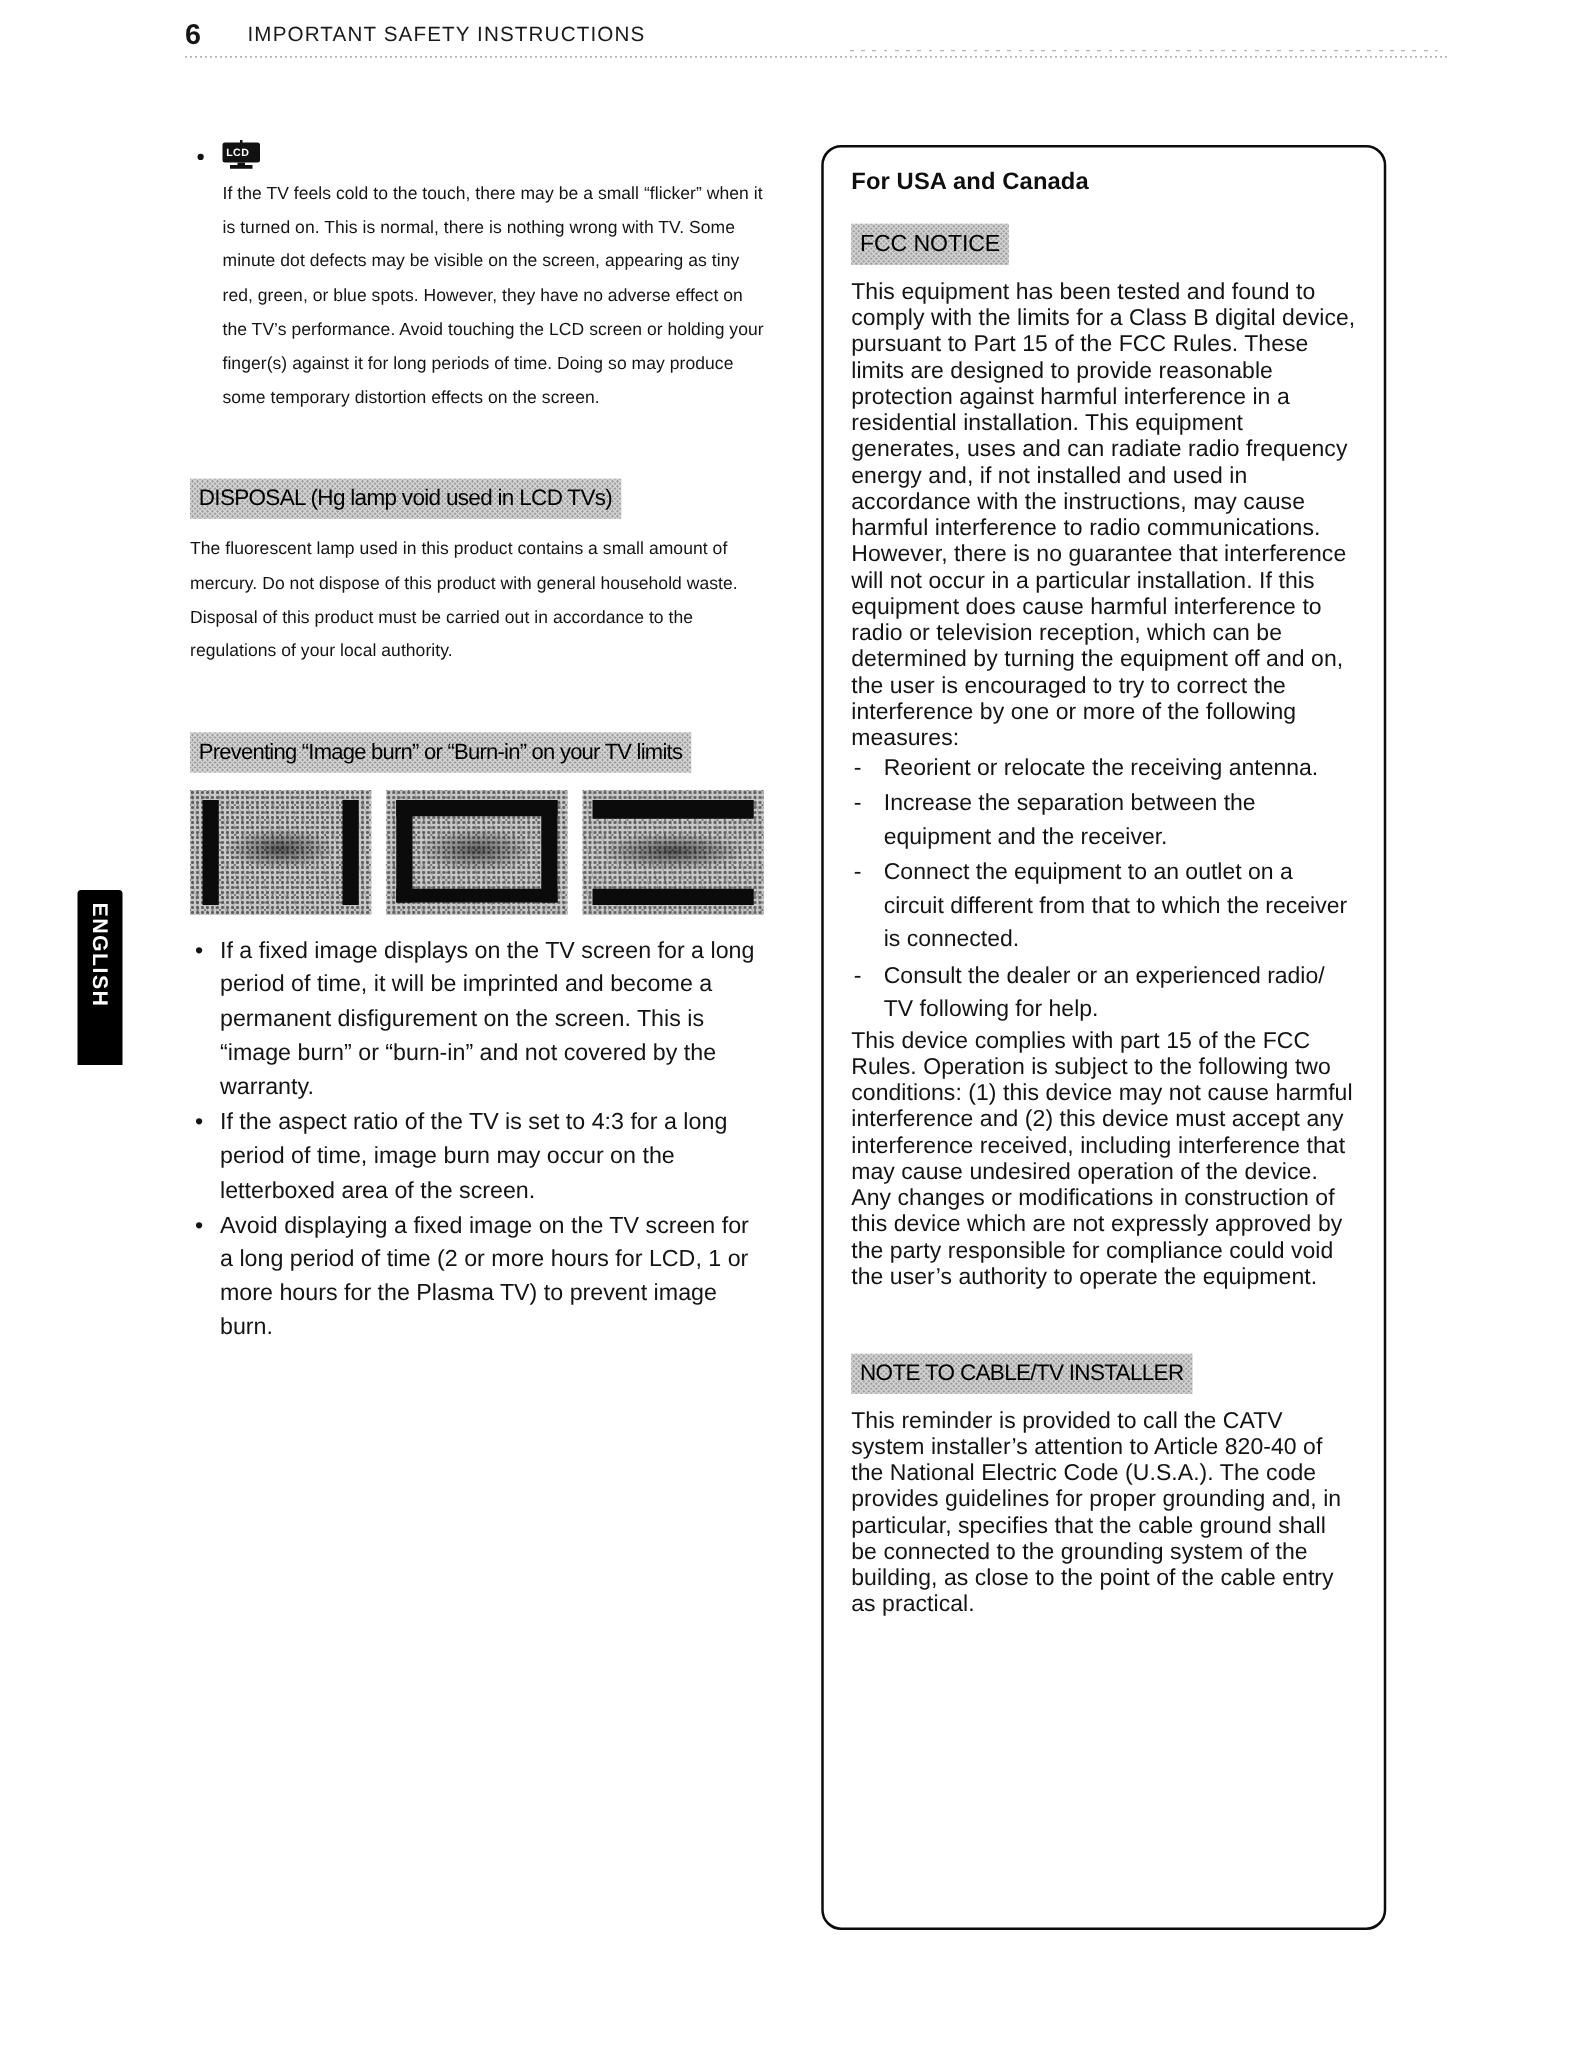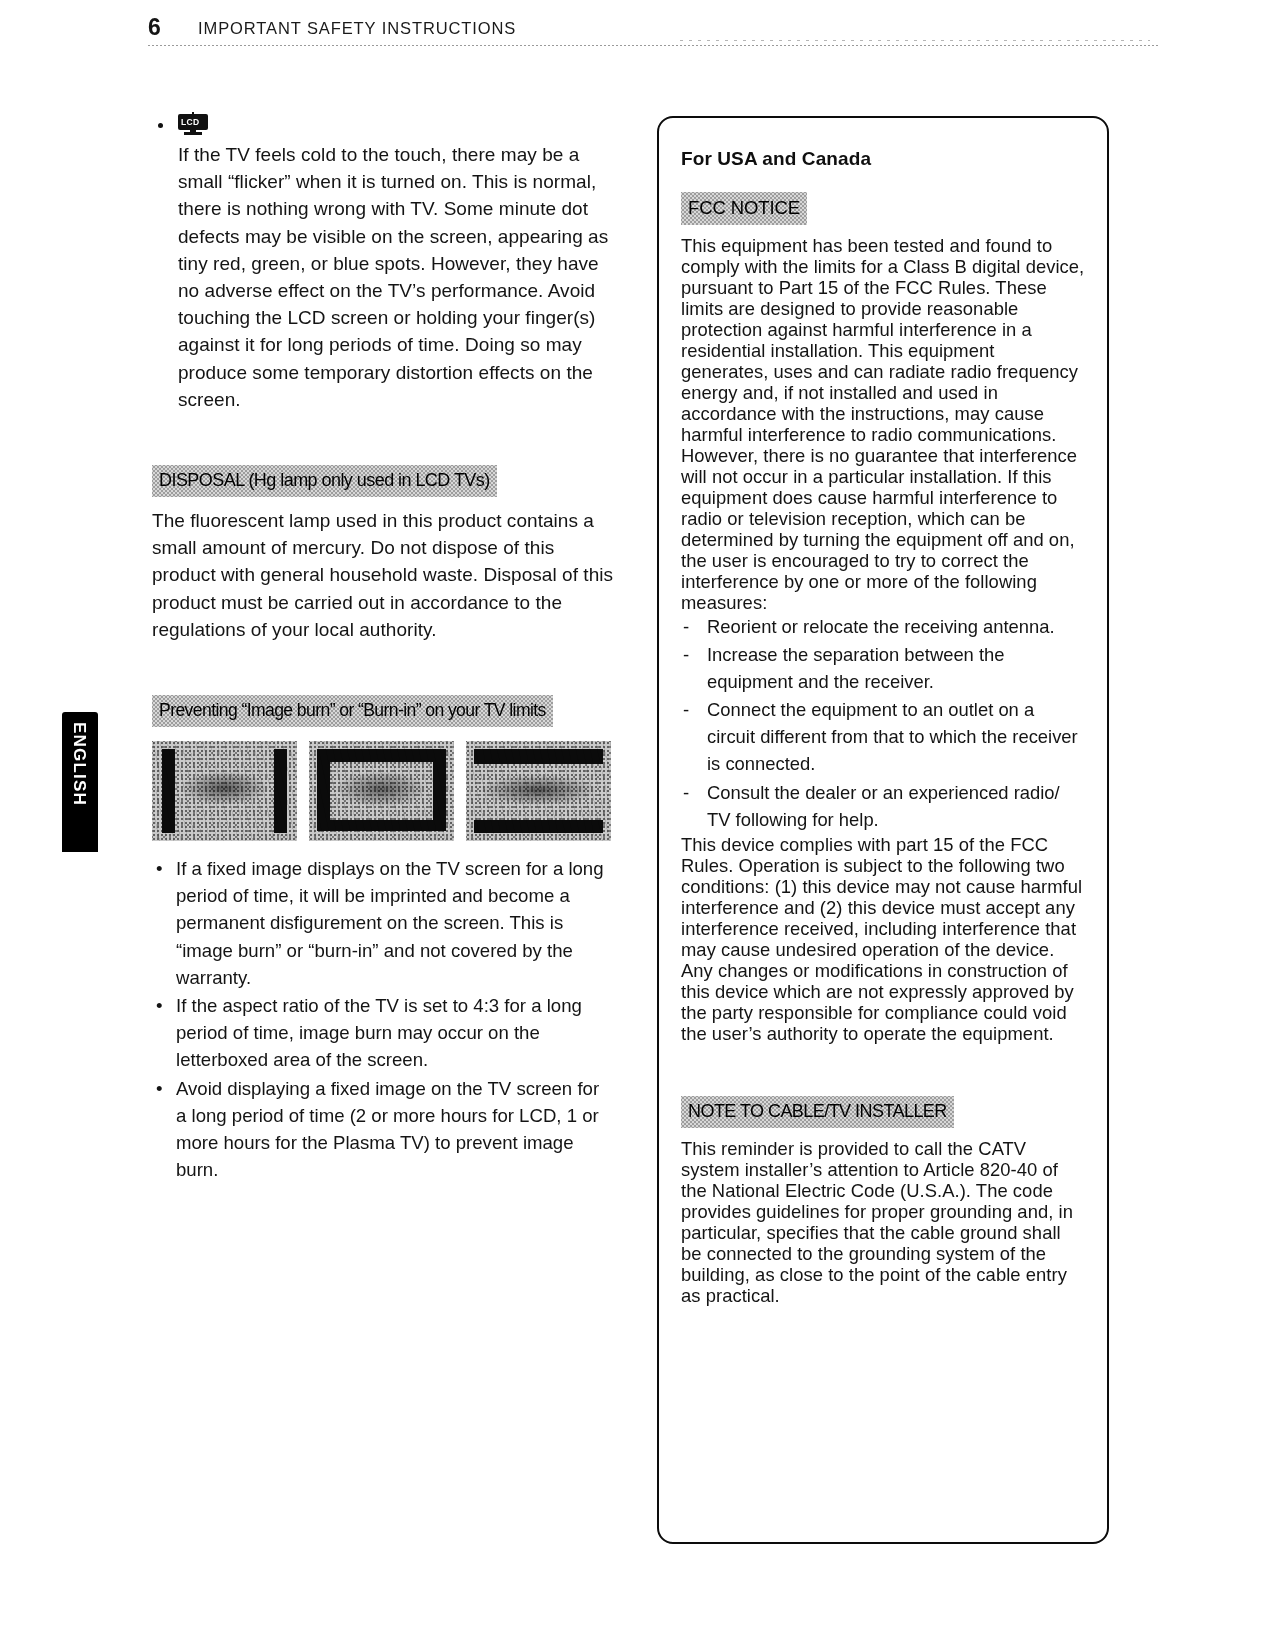--- a/index.html
+++ b/index.html
@@ -102,27 +102,27 @@
   }
   .col-right {
     position: absolute;
     left: 657px;
     top: 116px;
     width: 452px;
     height: 1428px;
     border: 2.5px solid #0c0c0c;
     border-radius: 16px;
     box-sizing: border-box;
-    padding: 30px 22px 16px 22px;
+    padding: 17px 22px 16px 22px;
   }
 
   
   p.body {
     margin: 0;
-    font-size: 19px;
+    font-size: 14px;
     line-height: 27.2px;
     color: #141414;
     letter-spacing: 0.05px;
   }
   .lead-in {
     position: relative;
     padding-left: 26px;
   }
   .lead-in .dot {
     position: absolute;
@@ -314,21 +314,21 @@
           </span>
         <span class="stand"></span>
         <span class="base"></span>
       </span>
       <p class="body" style="margin-top:4px;">If the TV feels cold to the touch, there may be a small “flicker” when it is turned on. This is normal, there is nothing wrong with TV. Some minute dot defects may be visible on the screen, appearing as tiny red, green, or blue spots. However, they have no adverse effect on the TV’s performance. Avoid touching the LCD screen or holding your finger(s) against it for long periods of time. Doing so may produce some temporary distortion effects on the screen.</p>
     </div>
 
     <div class="gap-l"></div>
 
     <div>
-      <div class="hl-heading tight">DISPOSAL (Hg lamp only used in LCD TVs)</div>
+      <div class="hl-heading tight">DISPOSAL (Hg lamp void used in LCD TVs)</div>
       <div class="gap-s"></div>
       <p class="body">The fluorescent lamp used in this product contains a small amount of mercury. Do not dispose of this product with general household waste. Disposal of this product must be carried out in accordance to the regulations of your local authority.</p>
     </div>
 
     <div class="gap-l"></div>
 
     <div>
       <div class="hl-heading tighter">Preventing “Image burn” or “Burn-in” on your TV limits</div>
 
       <div class="burn-row">

